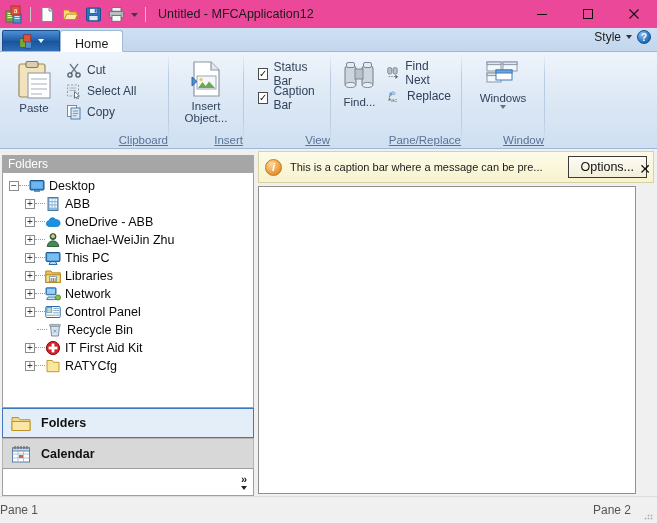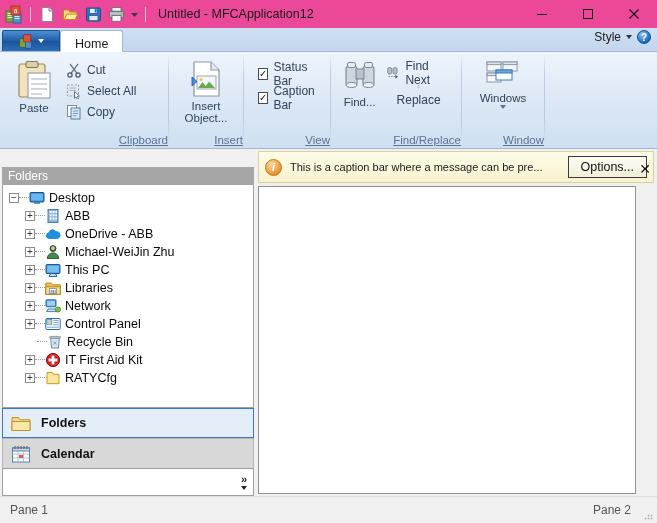--- a/index.html
+++ b/index.html
@@ -141,21 +141,21 @@
 
   
   .workarea { flex: 1; display: flex; background: #f0f0f0; position: relative; }
 
   
   .left-pane {
     width: 256px; flex: 0 0 256px;
     display: flex; flex-direction: column;
     background: #f0f0f0;
     box-sizing: border-box;
-    padding: 18px 2px 0 2px;
+    padding: 6px 2px 0 2px;
   }
   .pane-caption {
     height: 18px; flex: 0 0 18px;
     background: #a6a6a6;
     color: #ffffff;
     font-size: 12px;
     display: flex; align-items: center;
     padding-left: 6px;
     box-sizing: border-box;
   }
@@ -250,21 +250,21 @@
 
   
   .statusbar {
     height: 26px; flex: 0 0 26px;
     background: #f0f0f0;
     border-top: 1px solid #dcdcdc;
     display: flex; align-items: center;
     position: relative;
     font-size: 12px; color: #555;
   }
-  .sb-left { padding-left: 10px; }
+  .sb-left { }
   .sb-right { position: absolute; right: 26px; }
   .grip { position:absolute; right:4px; bottom:3px; width:10px; height:10px; }
 </style>
 </head>
 <body>
 
 <div id="app">
 
   <div class="titlebar">
     <div class="qat">
@@ -473,32 +473,32 @@
         <div class="col-small" style="padding-top:5px;">
           <div class="small-btn" style="height:23px;">
             <svg width="16" height="16" viewBox="0 0 16 16">
               <rect x="2" y="2" width="4.5" height="7" rx="1.5" fill="#b9c2cc" stroke="#6f7a86" stroke-width="0.9"></rect>
               <rect x="8" y="2" width="4.5" height="7" rx="1.5" fill="#b9c2cc" stroke="#6f7a86" stroke-width="0.9"></rect>
               <path d="M3 12 h8" stroke="#6f7a86" stroke-width="1" stroke-dasharray="1.6 1.3"></path>
               <path d="M10.5 9.8 l3.2 2.4 l-3.2 2.4 z" fill="#5a6773"></path>
             </svg>
             <span>Find Next</span>
           </div>
-          <div class="small-btn" style="height:23px;flex-direction:column;">
+          <div class="small-btn" style="height:23px;">
             <svg width="16" height="16" viewBox="0 0 16 16">
               <text x="3" y="7" font-size="6" fill="#4e86c5" font-family="Liberation Sans, sans-serif">ab</text>
               <text x="5" y="14" font-size="6" fill="#5fa04e" font-family="Liberation Sans, sans-serif">ac</text>
               <path d="M3.2 9.5 a3 3 0 0 1 3 -3" fill="none" stroke="#6f7a86" stroke-width="1"></path>
               <path d="M2 12.5 l1.6 -3 l1.6 3 z" fill="#6f7a86"></path>
             </svg>
             <span>Replace</span>
           </div>
         </div>
       </div>
-      <div class="group-label">Find/Replace</div>
+      <div class="group-label">Pane/Replace</div>
     </div>
     <div class="group-sep"></div>
 
     <div class="group" style="width:82px;">
       <div class="group-body" style="justify-content:center;">
         <div class="big-btn" style="width:72px;">
           <svg width="38" height="30" viewBox="0 0 38 30">
             <rect x="3" y="2" width="14" height="9" fill="#f4f7fa" stroke="#8b98a6" stroke-width="1"></rect>
             <rect x="3" y="2" width="14" height="2.6" fill="#dde5ee" stroke="#8b98a6" stroke-width="1"></rect>
             <rect x="19" y="2" width="14" height="9" fill="#f4f7fa" stroke="#8b98a6" stroke-width="1"></rect>

